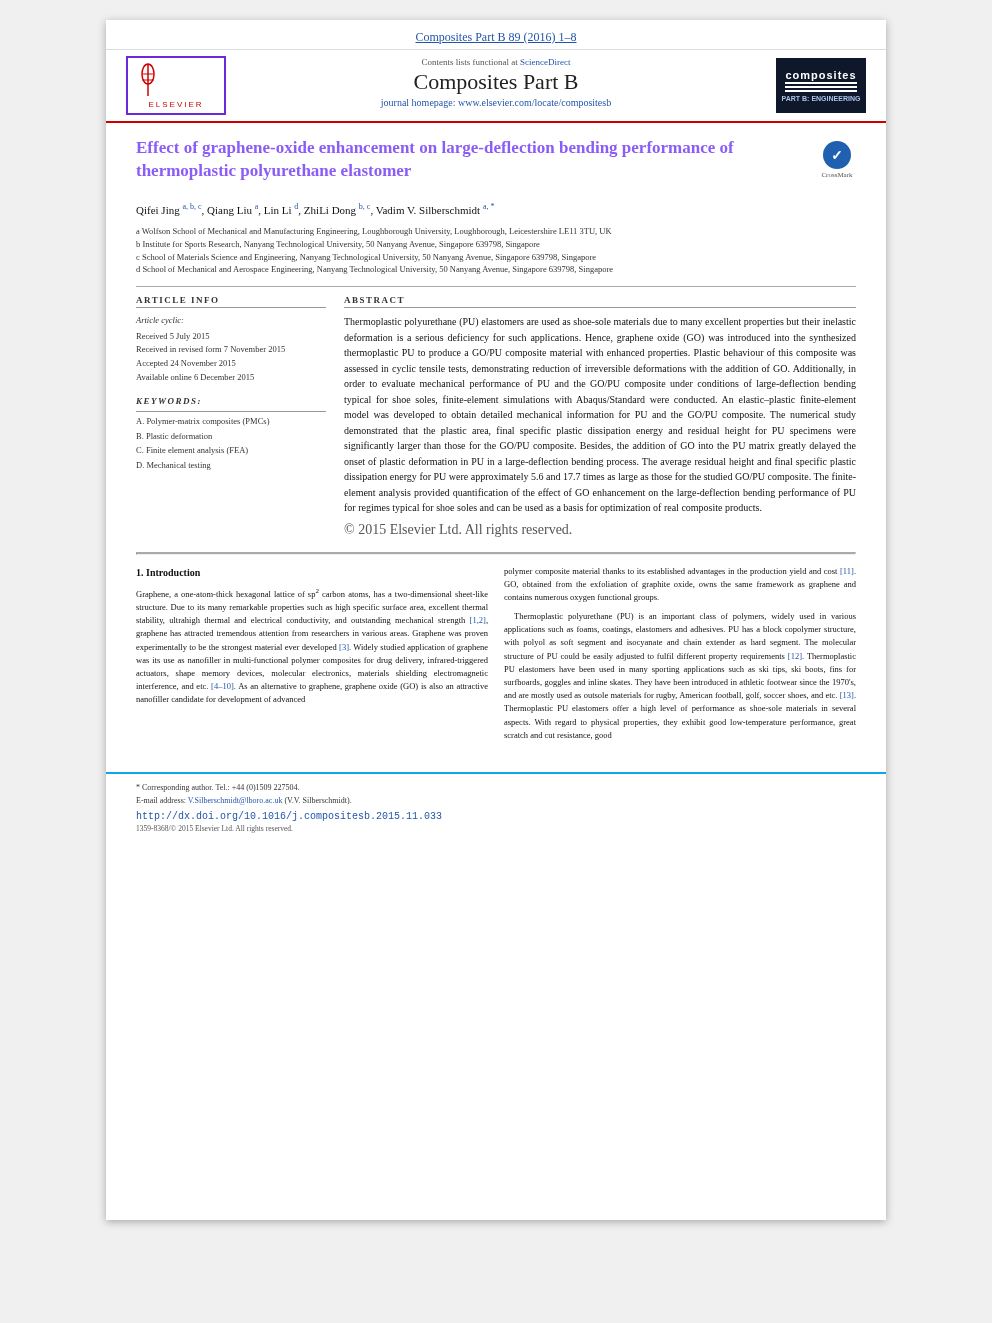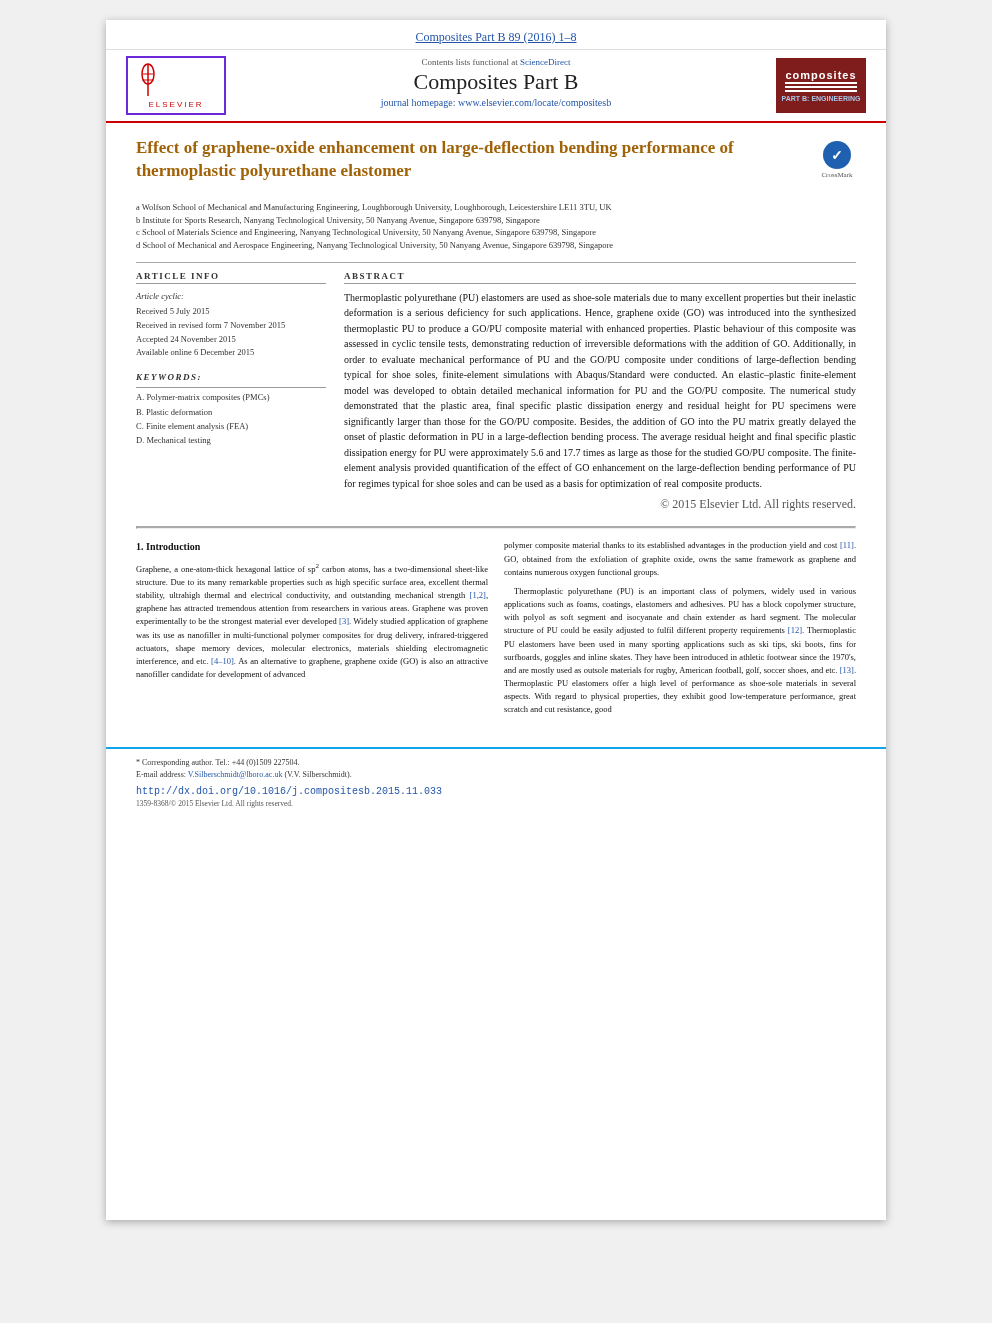--- a/index.html
+++ b/index.html
@@ -72,21 +72,21 @@
     .composites-logo-box {
       width: 100px;
       flex-shrink: 0;
       display: flex;
       flex-direction: column;
       align-items: flex-end;
     }
     .composites-logo {
       width: 90px;
       height: 55px;
-      background: #7f1d1d;
+      background: #0f172a;
       display: flex;
       flex-direction: column;
       align-items: center;
       justify-content: center;
       color: white;
       font-size: 10px;
       font-family: Arial, sans-serif;
       font-weight: bold;
     }
     .composites-logo .comp-line {
@@ -106,21 +106,21 @@
       display: flex;
       align-items: flex-start;
       margin-bottom: 10px;
     }
     .article-title-text {
       flex: 1;
     }
     .article-title-text h2 {
       font-size: 17px;
       font-weight: bold;
-      color: #a16207;
+      color: #8b5cf6;
       line-height: 1.35;
       margin-bottom: 8px;
     }
     .crossmark {
       width: 38px;
       flex-shrink: 0;
       margin-left: 10px;
       margin-top: 4px;
       display: flex;
       flex-direction: column;
@@ -221,23 +221,22 @@
     }
 
     
     .abstract-text {
       font-size: 10px;
       color: #111;
       line-height: 1.55;
       text-align: justify;
     }
     .copyright-line {
-      font-size: 12px;
+      font-size: 14px;
       color: #555;
-      text-align: right;
       margin-top: 6px;
     }
 
     
     .body-divider {
       border-top: 2px solid #aaa;
       margin: 10px 0 10px 0;
     }
     .body-two-col {
       display: flex;
@@ -343,20 +342,23 @@
     <div class="article-title-row">
       <div class="article-title-text">
         <h2>Effect of graphene-oxide enhancement on large-deflection bending performance of thermoplastic polyurethane elastomer</h2>
       </div>
       <div class="crossmark">
         <div class="crossmark-circle">✓</div>
         <div class="crossmark-label">CrossMark</div>
       </div>
     </div>
 
+    <div class="authors">
+      <span>Qifei Jing <sup>a, b, c</sup>, Qiang Liu <sup>a</sup>, Lin Li <sup>d</sup>, ZhiLi Dong <sup>b, c</sup>, Vadim V. Silberschmidt <sup>a, *</sup></span>
+    </div>
 
     <div class="affiliations">
       <div>a Wolfson School of Mechanical and Manufacturing Engineering, Loughborough University, Loughborough, Leicestershire LE11 3TU, UK</div>
       <div>b Institute for Sports Research, Nanyang Technological University, 50 Nanyang Avenue, Singapore 639798, Singapore</div>
       <div>c School of Materials Science and Engineering, Nanyang Technological University, 50 Nanyang Avenue, Singapore 639798, Singapore</div>
       <div>d School of Mechanical and Aerospace Engineering, Nanyang Technological University, 50 Nanyang Avenue, Singapore 639798, Singapore</div>
     </div>
 
     <hr class="section-divider">
 

